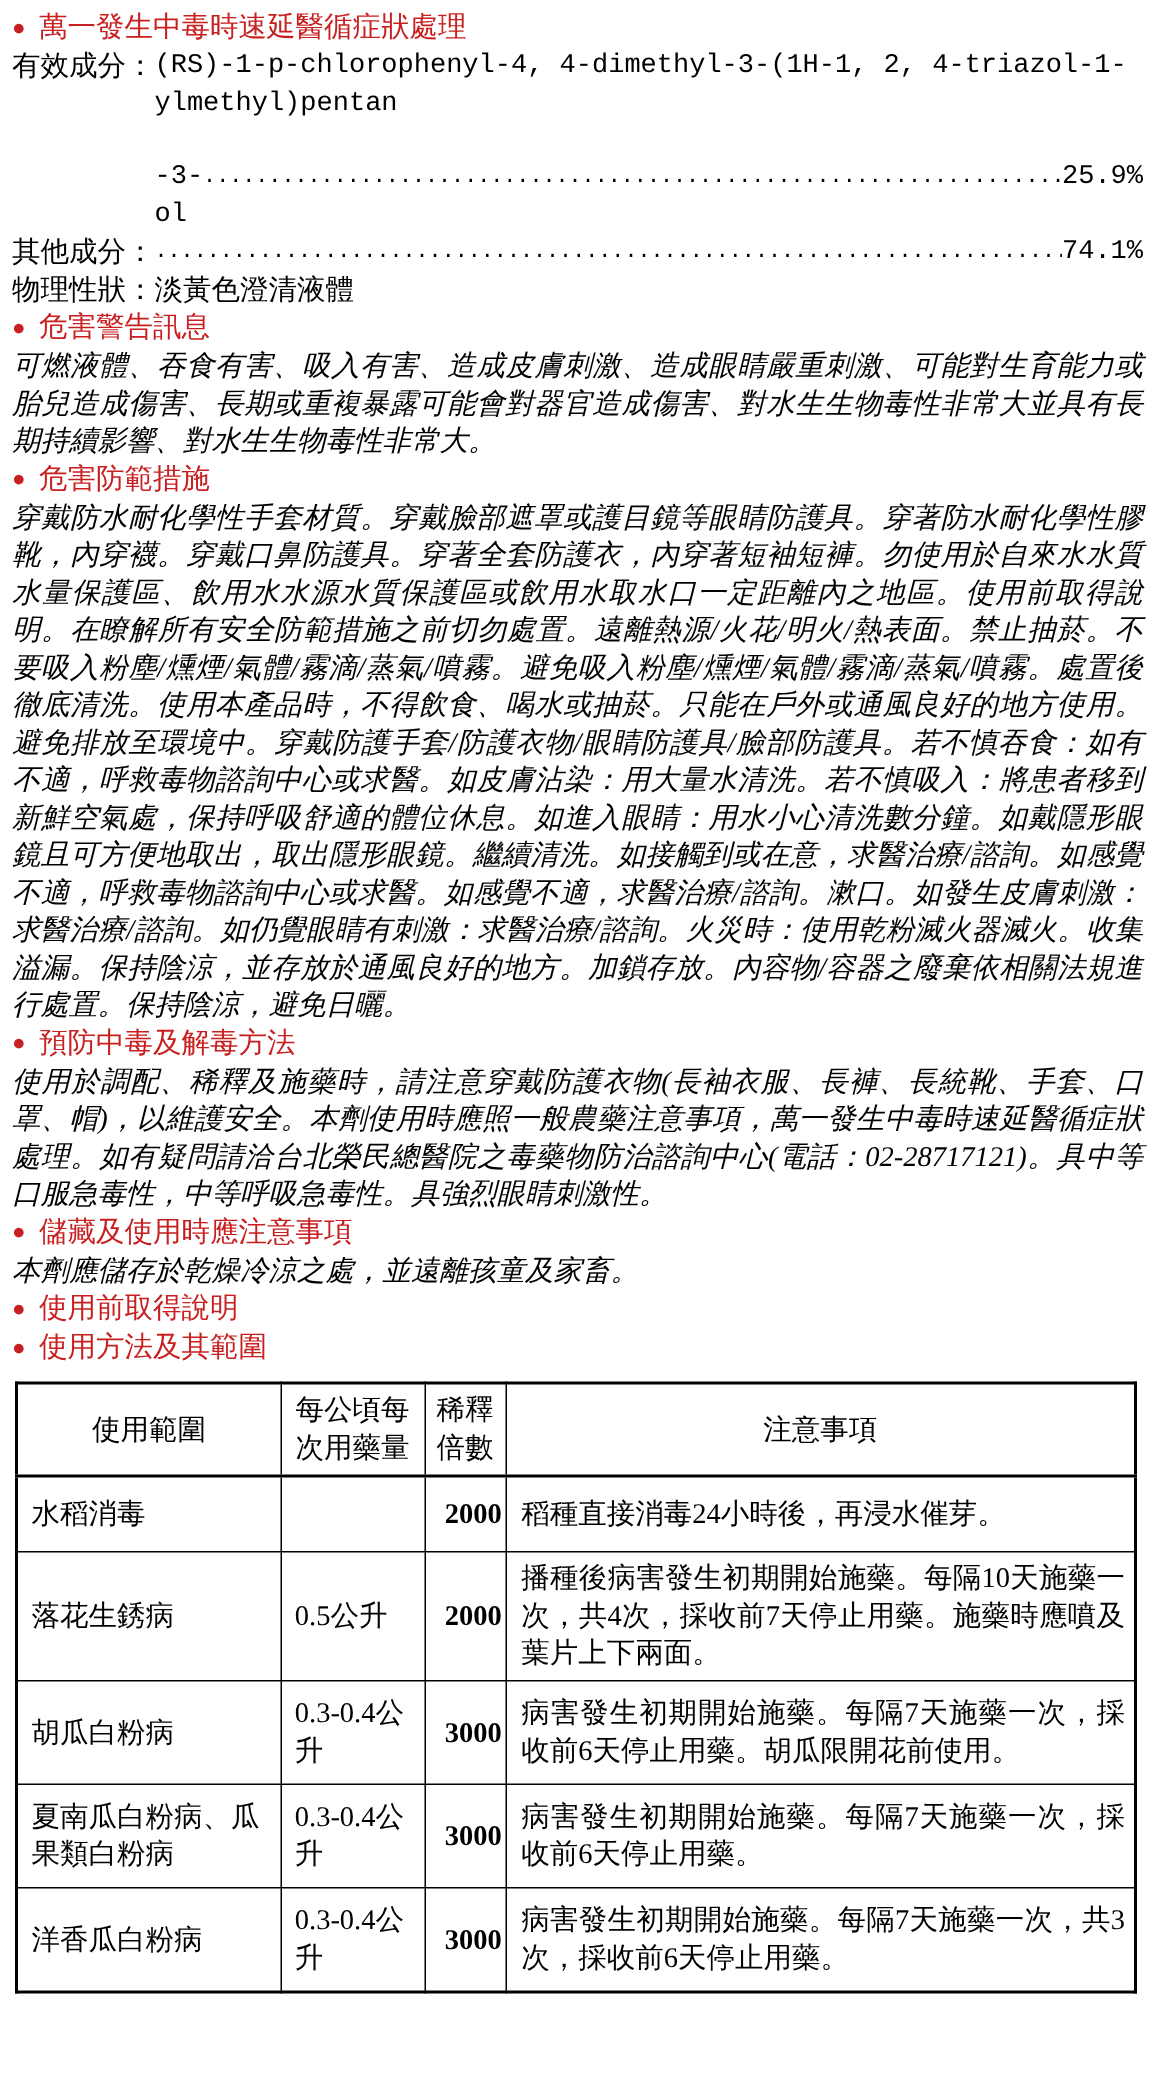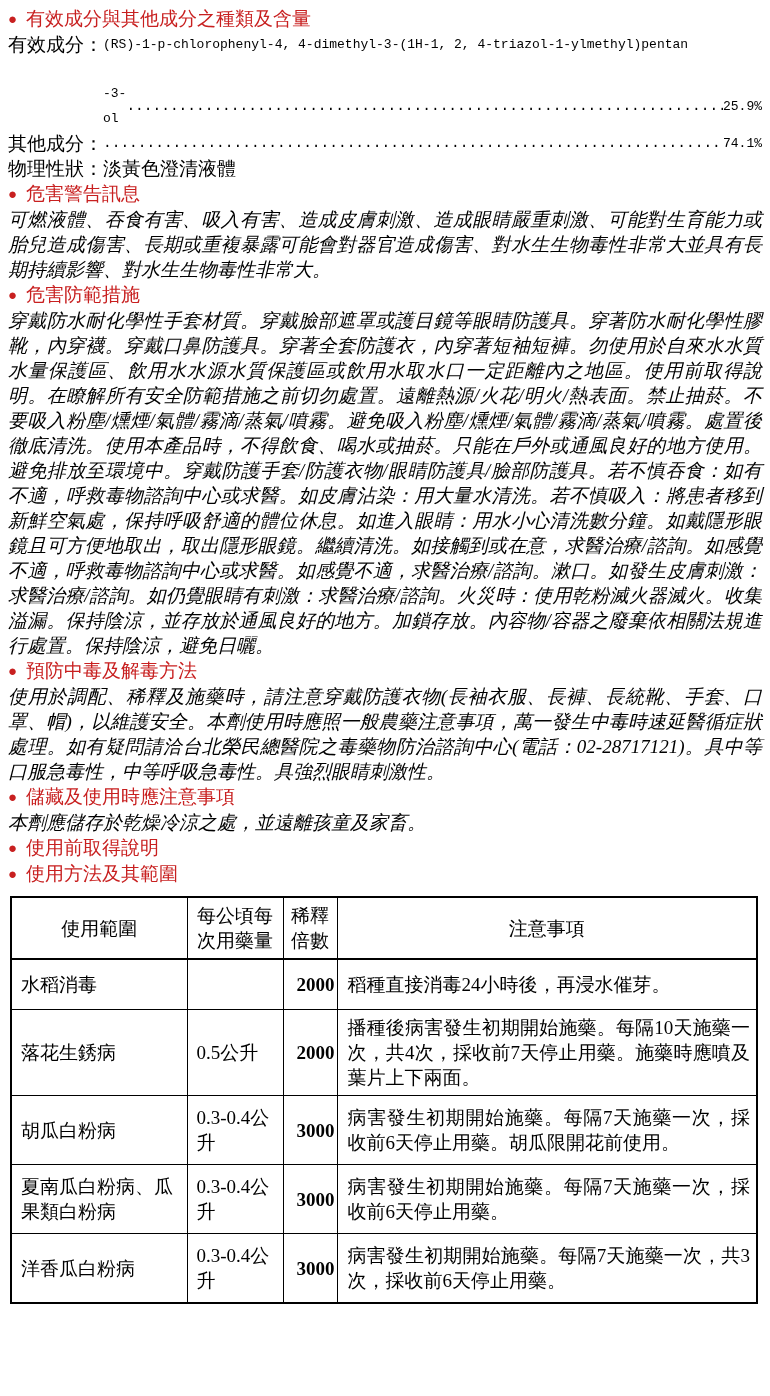--- a/index.html
+++ b/index.html
@@ -14,23 +14,23 @@
     font-size: 19px;
     line-height: 25px;
   }
   .page { padding: 6px 8px 10px 8px; }
 
   .sec-heading { color: var(--red); white-space: nowrap; }
   .bullet { font-size: 15px; margin-right: 9px; vertical-align: 1px; }
 
   .body-par { margin: 0; text-align: justify; text-justify: inter-character; font-style: italic; }
 
-  .mono { font-family: "Liberation Mono", "DejaVu Sans Mono", monospace; font-size: 13px; }
+  .mono { font-family: "Liberation Mono", "DejaVu Sans Mono", monospace; font-size: 18px; }
 
-  .ing-line { display: flex; align-items: center; }
+  .ing-line { display: flex; align-items: flex-start; }
   .ing-label { flex: 0 0 auto; width: 95px; }
   .indent { padding-left: 95px; margin-top: 24px; }
   .dots {
     flex: 1 1 auto;
     overflow: hidden;
     white-space: nowrap;
     font-family: "Liberation Mono", "DejaVu Sans Mono", monospace;
     font-size: 14.5px;
   }
   .pct { flex: 0 0 auto; }
@@ -58,21 +58,21 @@
   td.c4 { padding: 5px 6px 5px 10px; text-align: justify; text-justify: inter-character; }
   .w1 { width: 176px; }
   .w2 { width: 96px; }
   .w3 { width: 54px; }
 </style>
 </head>
 <body>
 
 <div class="page">
 
-  <div class="sec-heading"><span class="bullet">●</span><span>有效成分與其他成分之種類及含量</span></div>
+  <div class="sec-heading"><span class="bullet">●</span><span>萬一發生中毒時速延醫循症狀處理</span></div>
 
   <div class="ing-line">
     <span class="ing-label">有效成分：</span>
     <span class="mono">(RS)-1-p-chlorophenyl-4, 4-dimethyl-3-(1H-1, 2, 4-triazol-1-ylmethyl)pentan</span>
   </div>
   <div class="ing-line indent">
     <span class="mono">-3-ol</span>
     <span class="dots">........................................................................................................................</span>
     <span class="pct mono">25.9%</span>
   </div>

